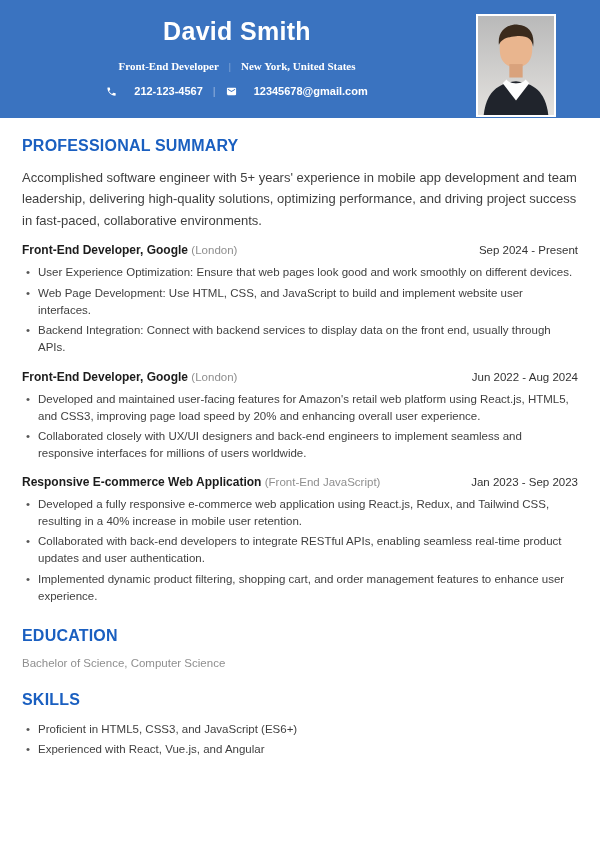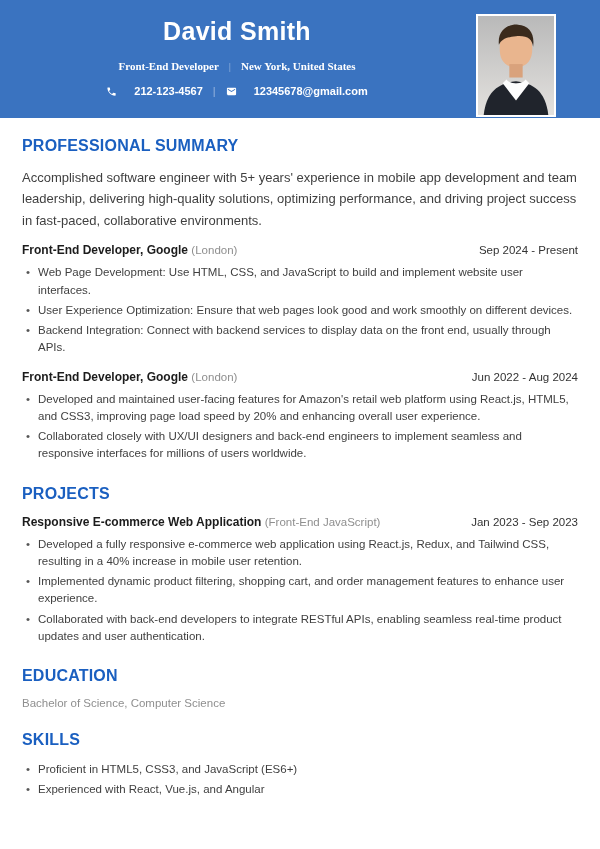--- a/index.html
+++ b/index.html
@@ -128,55 +128,54 @@
 
       <div class="item">
         <div class="item-head">
           <div class="item-title">
             <span class="b">Front-End Developer, Google</span>
             <span class="gray">(London)</span>
           </div>
           <div class="item-dates">Sep 2024 - Present</div>
         </div>
         <ul class="bullets">
+          <li>User Experience Optimization: Ensure that web pages look good and work smoothly on different devices.</li>
           <li>Web Page Development: Use HTML, CSS, and JavaScript to build and implement website user interfaces.</li>
-          <li>User Experience Optimization: Ensure that web pages look good and work smoothly on different devices.</li>
           <li>Backend Integration: Connect with backend services to display data on the front end, usually through APIs.</li>
         </ul>
       </div>
 
       <div class="item">
         <div class="item-head">
           <div class="item-title">
             <span class="b">Front-End Developer, Google</span>
             <span class="gray">(London)</span>
           </div>
           <div class="item-dates">Jun 2022 - Aug 2024</div>
         </div>
         <ul class="bullets">
           <li>Developed and maintained user-facing features for Amazon's retail web platform using React.js, HTML5, and CSS3, improving page load speed by 20% and enhancing overall user experience.</li>
           <li>Collaborated closely with UX/UI designers and back-end engineers to implement seamless and responsive interfaces for millions of users worldwide.</li>
         </ul>
       </div>
     </section>
 
     <section>
-      <h2 class="section-heading">PROJECTS</h2>
       <div class="item">
         <div class="item-head">
           <div class="item-title">
             <span class="b">Responsive E-commerce Web Application</span>
             <span class="gray">(Front-End JavaScript)</span>
           </div>
           <div class="item-dates">Jan 2023 - Sep 2023</div>
         </div>
         <ul class="bullets">
           <li>Developed a fully responsive e-commerce web application using React.js, Redux, and Tailwind CSS, resulting in a 40% increase in mobile user retention.</li>
+          <li>Collaborated with back-end developers to integrate RESTful APIs, enabling seamless real-time product updates and user authentication.</li>
           <li>Implemented dynamic product filtering, shopping cart, and order management features to enhance user experience.</li>
-          <li>Collaborated with back-end developers to integrate RESTful APIs, enabling seamless real-time product updates and user authentication.</li>
         </ul>
       </div>
     </section>
 
     <section>
       <h2 class="section-heading">EDUCATION</h2>
       <div class="item">
         <div class="degree-line">Bachelor of Science, Computer Science</div>
       </div>
     </section>

